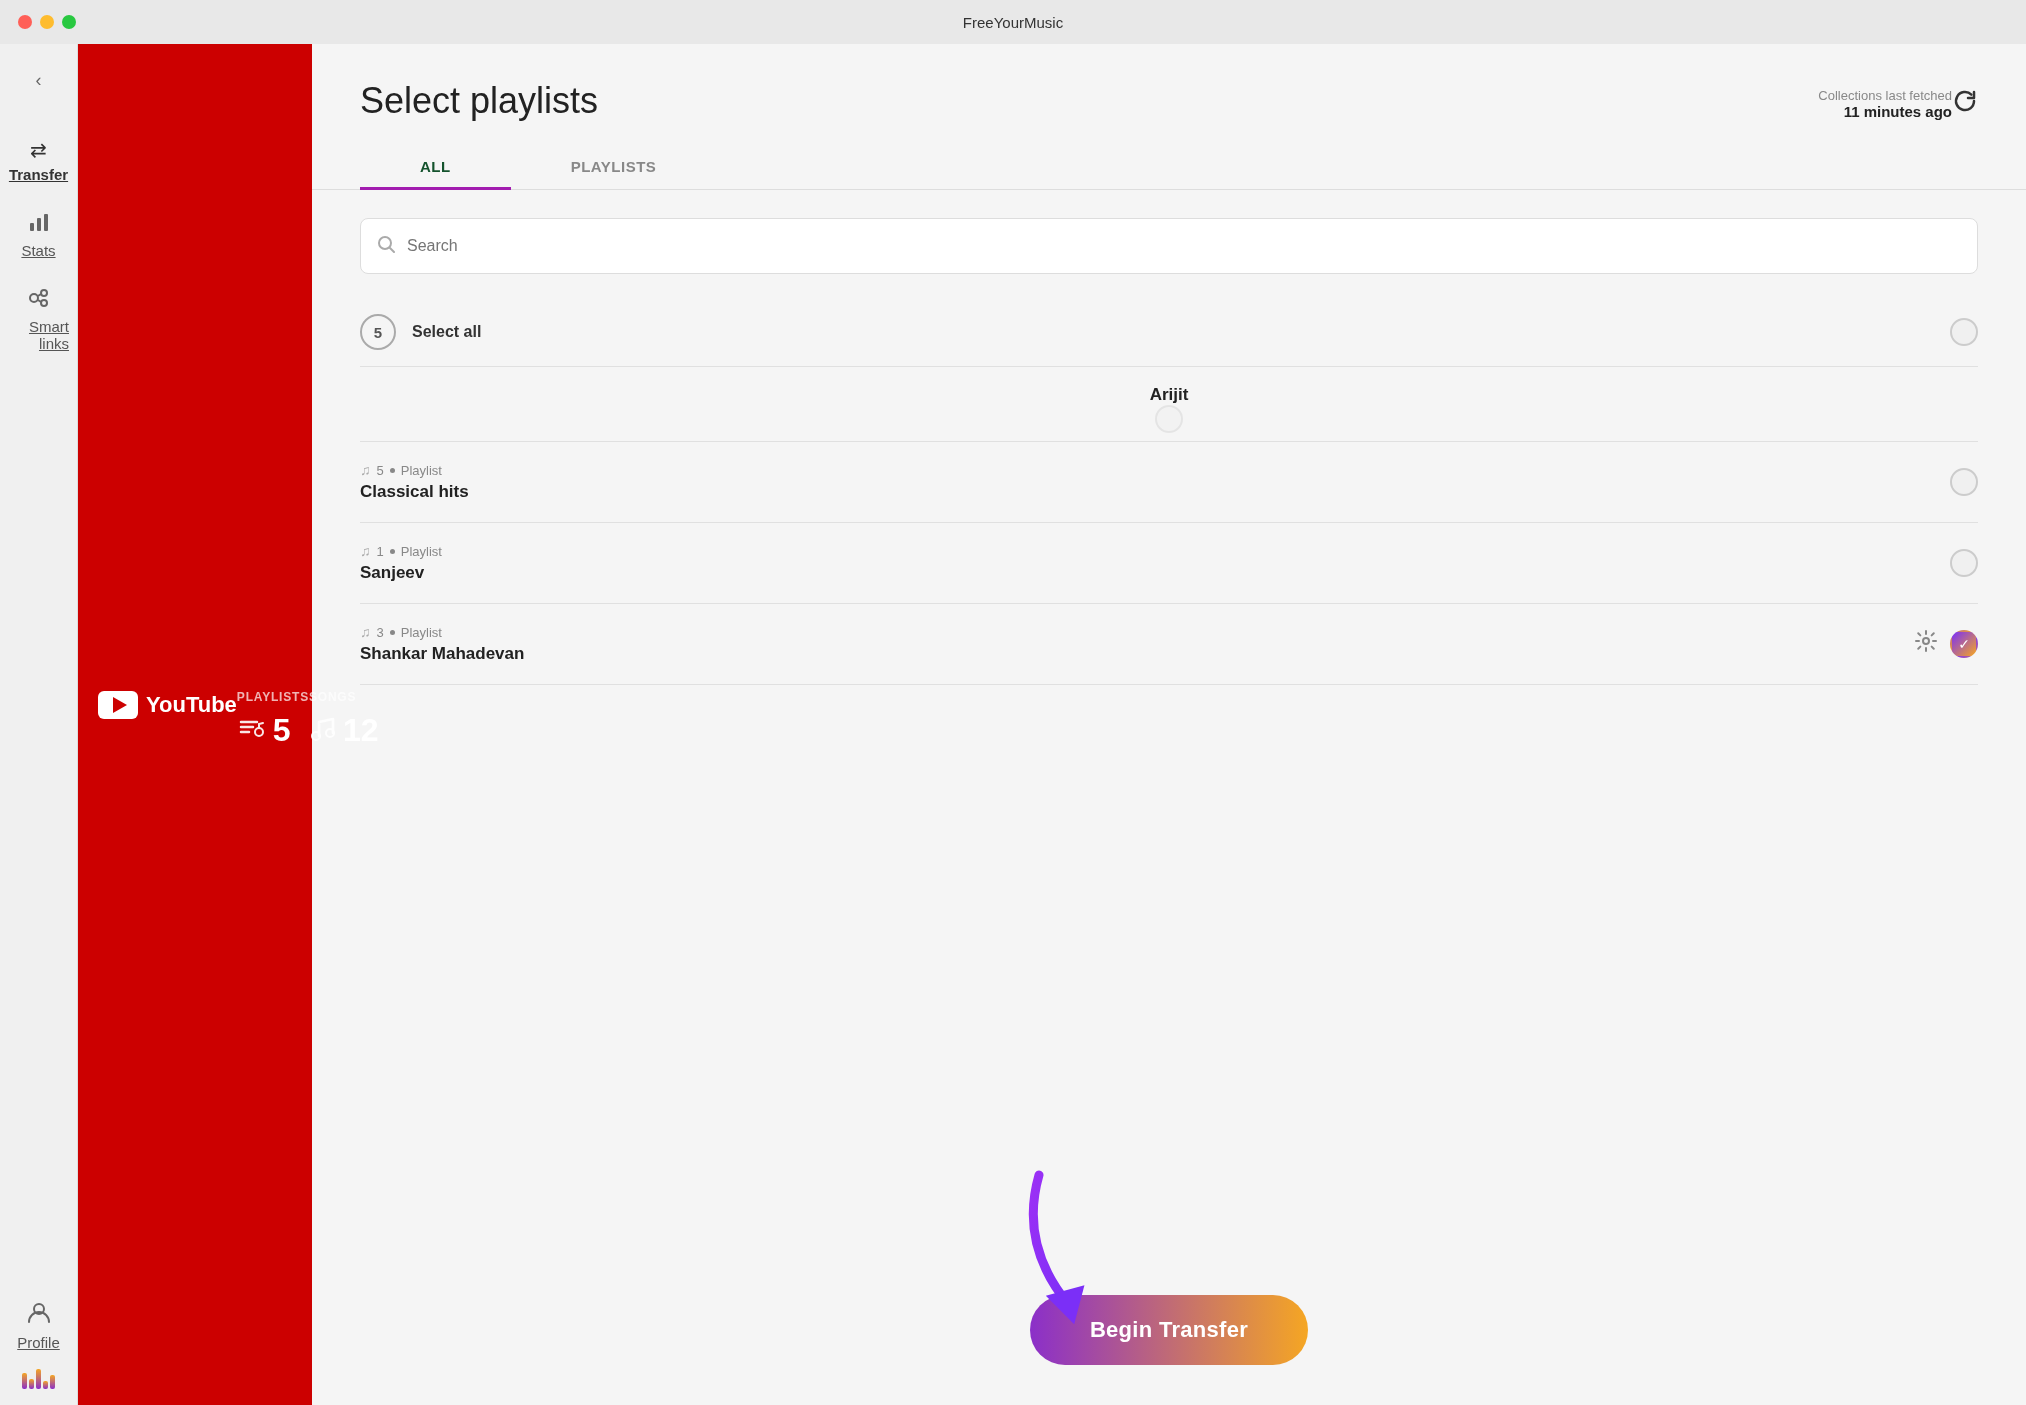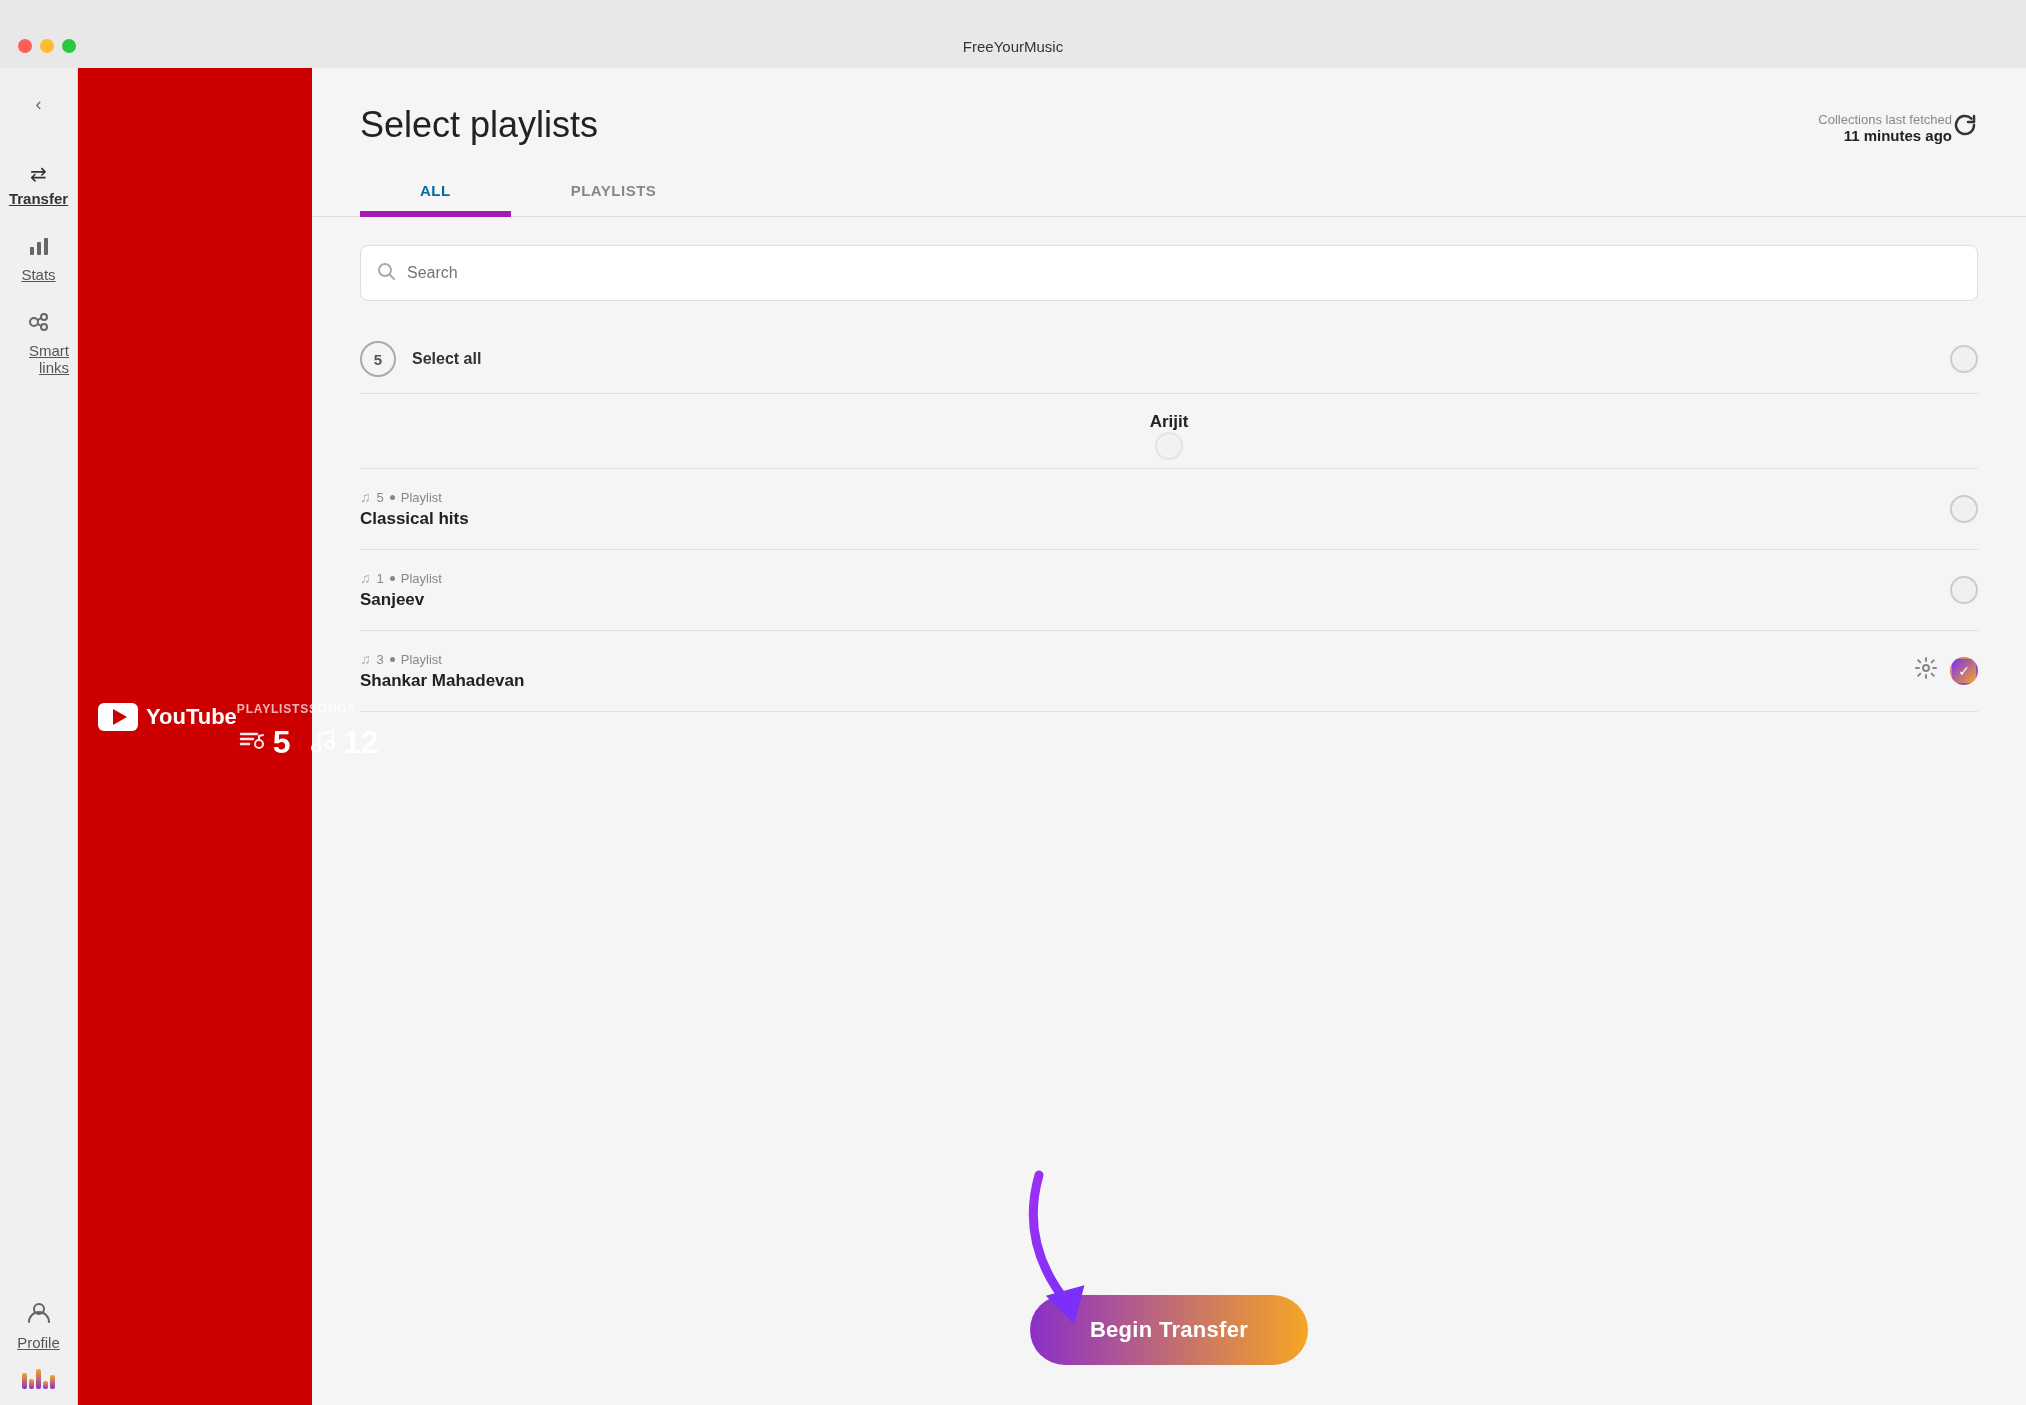--- a/index.html
+++ b/index.html
@@ -16,21 +16,20 @@
     
     .titlebar {
       width: 100%;
       height: 44px;
       background: #e8e8e8;
       display: flex;
       align-items: center;
       justify-content: center;
       position: relative;
       flex-shrink: 0;
-      margin-top: 24px;
     }
     .titlebar-title {
       font-size: 15px;
       font-weight: 500;
       color: #333;
     }
     .traffic-lights {
       position: absolute;
       left: 18px;
       top: 50%;
@@ -247,22 +246,22 @@
       padding: 12px 60px;
       font-size: 15px;
       font-weight: 600;
       color: #888;
       cursor: pointer;
       border-bottom: 3px solid transparent;
       margin-bottom: -1px;
       letter-spacing: 0.5px;
     }
     .tab.active {
-      color: #0369a1;
-      border-bottom: 6px solid #a21caf;
+      color: #14532d;
+      border-bottom: 3px solid #a21caf;
     }
 
     
     .search-container {
       padding: 28px 48px 0;
     }
     .search-box {
       display: flex;
       align-items: center;
       background: white;

